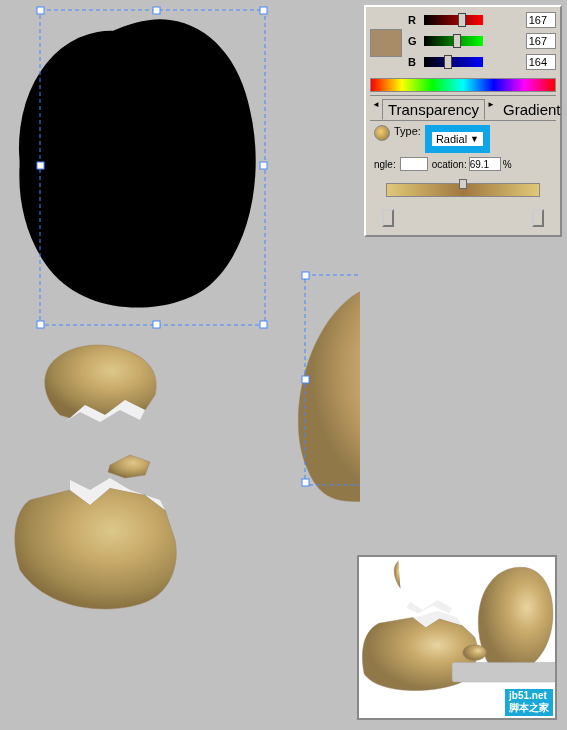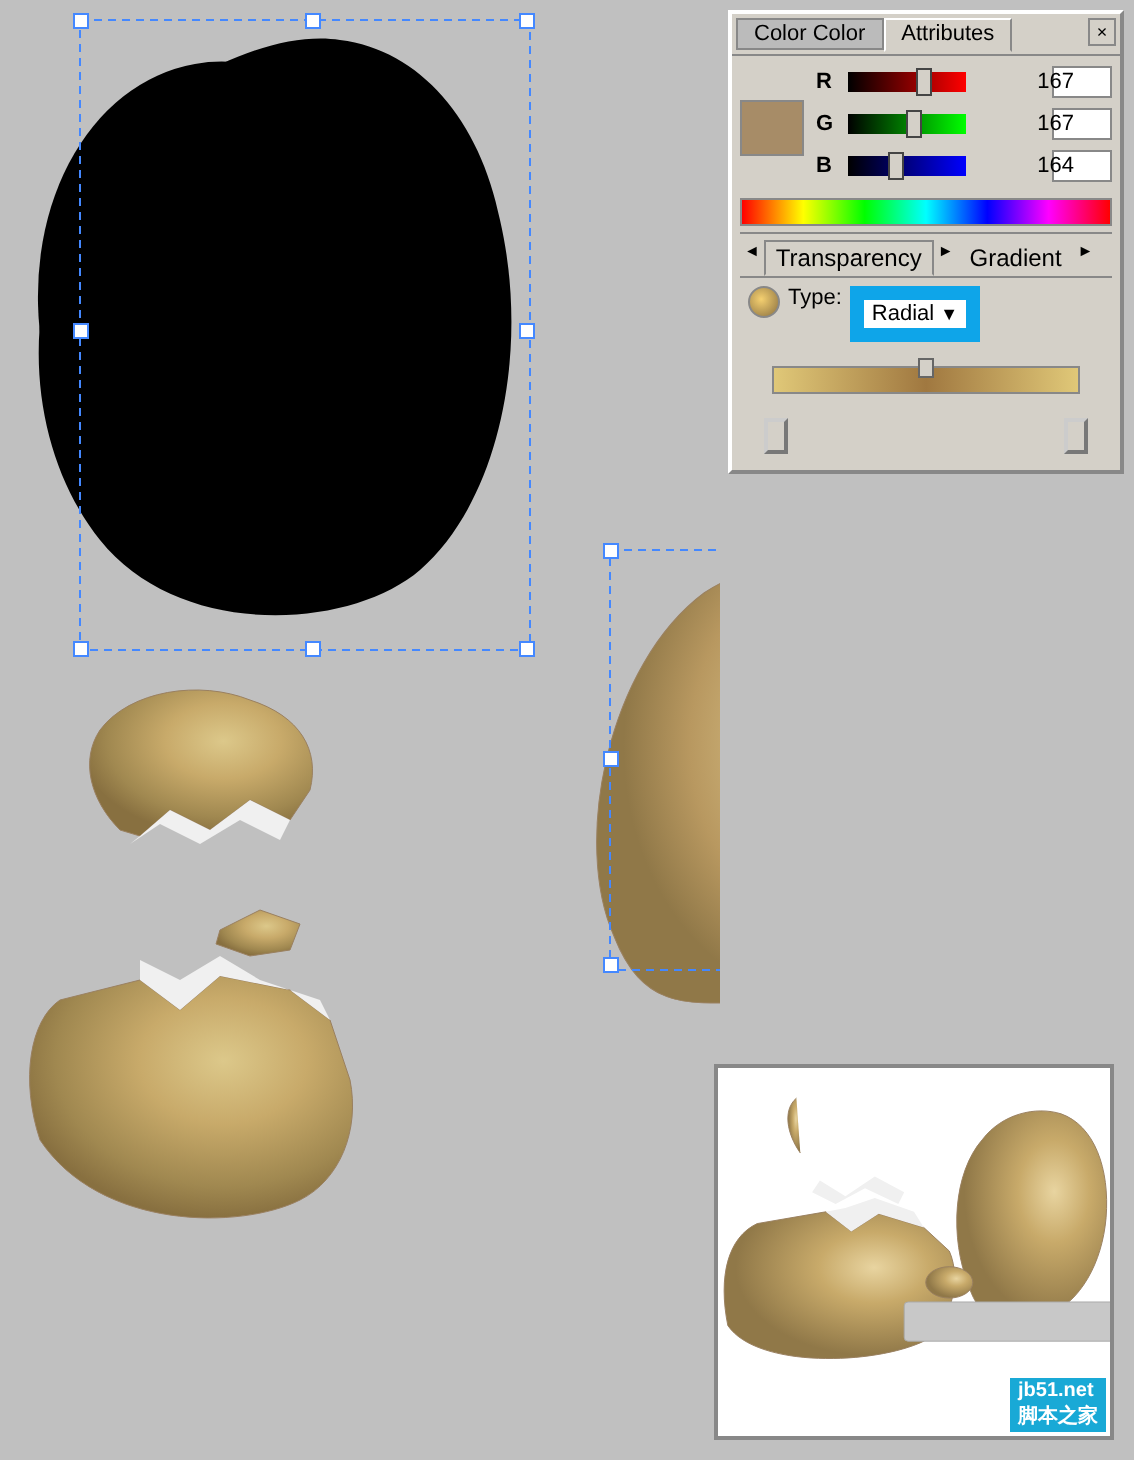--- a/index.html
+++ b/index.html
@@ -12,21 +12,21 @@
       font-family: Arial, sans-serif;
       font-size: 11px;
     }
 
     
     .thumbnail-box {
       position: absolute;
       bottom: 10px;
       right: 10px;
       width: 200px;
-      height: 188px;
+      height: 165px;
       background: #f9a8d4;
       border: 2px solid #888;
     }
 
     .thumbnail-content {
       width: 100%;
       height: 100%;
       background: white;
       position: relative;
       overflow: hidden;
@@ -122,21 +122,21 @@
       top: -2px;
       transform: translateX(-50%);
     }
 
     .value-box {
       width: 30px;
       height: 16px;
       border: 1px solid #888;
       background: white;
       text-align: right;
-      padding-right: 18px;
+      padding-right: 8px;
       font-size: 11px;
       display: flex;
       align-items: center;
       justify-content: flex-end;
       margin-left: 39px;
     }
 
     .rainbow-bar {
       width: 100%;
       height: 14px;
@@ -159,21 +159,21 @@
     .sub-panel-tabs {
       display: flex;
       font-size: 10px;
       border-bottom: 1px solid #888;
     }
 
     .sub-tab {
       padding: 1px 5px;
       border: 1px solid transparent;
       cursor: pointer;
-      font-size: 12px;
+      font-size: 15px;
     }
 
     .sub-tab.active {
       background: #d4d0c8;
       border-top: 1px solid #888;
       border-left: 1px solid #888;
       border-right: 1px solid #888;
       border-bottom: 1px solid #d4d0c8;
     }
 
@@ -310,32 +310,20 @@
 
   <path d="M 60,415 C 45,400 40,380 50,365 C 65,345 100,340 125,350 C 150,358 160,375 155,395 L 145,410 L 125,400 L 105,415 L 85,405 L 70,418 Z" fill="url(#eggGrad2)" stroke="#9a8060" stroke-width="0.5"></path>
 
   <path d="M 70,418 L 85,405 L 105,415 L 125,400 L 145,410 L 140,420 L 120,410 L 100,422 L 80,412 L 65,422 Z" fill="#f0f0f0"></path>
 
   <path d="M 110,465 L 130,455 L 150,462 L 145,475 L 125,478 L 108,472 Z" fill="url(#eggGrad2)" stroke="#9a8060" stroke-width="0.5"></path>
 </svg>
 
 <div class="color-panel" style="position:absolute; top:5px; right:5px; width:198px;">
 
-  <div class="panel-titlebar">
-    <div class="panel-tab inactive">
-      <span>Color</span>
-      <span>Color</span>
-    </div>
-    <div class="panel-tab active">
-      <span>Attributes</span>
-    </div>
-    <div class="panel-close">
-      <span>×</span>
-    </div>
-  </div>
 
   <div class="panel-body">
 
     <div style="display:flex; align-items:center; margin-bottom:4px;">
       <div style="width:32px; height:28px; background:#a78c67; border:1px solid #888; margin-right:6px;"></div>
       <div style="flex:1;">
 
         <div class="color-row">
           <span class="color-label">R</span>
           <div class="slider-track slider-r">
@@ -378,20 +366,27 @@
       <div class="gradient-section">
         <div class="type-row">
           <div class="type-icon"></div>
           <span class="type-label">Type:</span>
           <div class="dropdown">
             <span>Radial</span>
             <span class="dropdown-arrow">▼</span>
           </div>
         </div>
 
+        <div class="angle-location-row">
+          <span>ngle:</span>
+          <input class="small-input" type="text" value="" style="width: 28px; height: 14px; margin: 0px 4px; font-size: 10px;">
+          <span>ocation:</span>
+          <input class="small-input" type="text" value="69.1" style="width: 32px; height: 14px; margin: 0px 2px; font-size: 10px;">
+          <span>%</span>
+        </div>
 
         <div class="gradient-slider-area">
           <div style="position:absolute; top:8px; left:12px; right:12px; height:14px;
                       background: linear-gradient(to right, #e0c878, #a07840, #e0c878);
                       border:1px solid #888;">
           </div>
           <div style="position:absolute; top:4px; left:50%; transform:translateX(-50%);
                       width:8px; height:10px; background:#d4d0c8; border:1px solid #666;"></div>
         </div>
 

